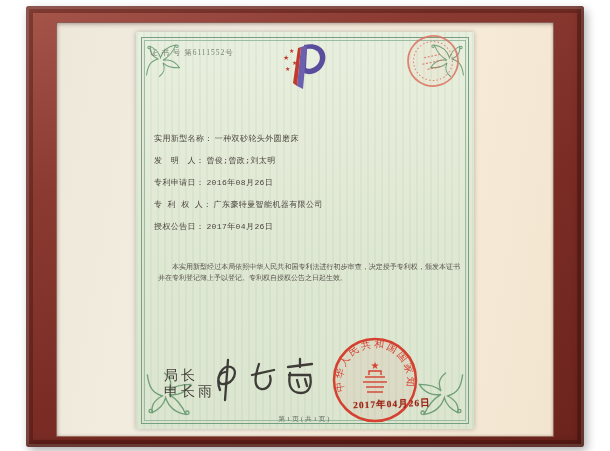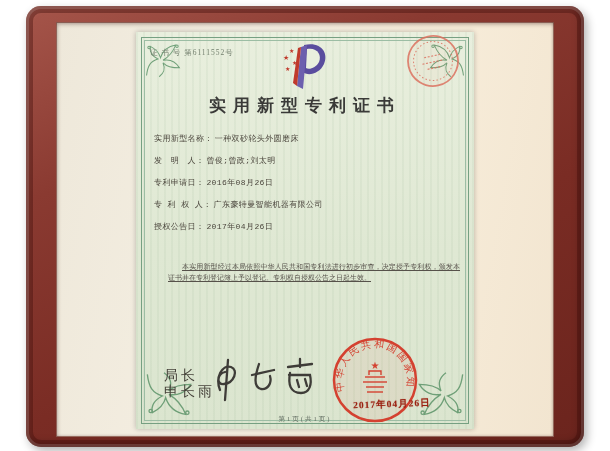--- a/index.html
+++ b/index.html
@@ -1,21 +1,21 @@
 <!DOCTYPE html>
 <html><head>
 <meta charset="utf-8">
 <style>
   html,body{margin:0;padding:0;}
   body{width:610px;height:451px;font-family:"Liberation Serif","DejaVu Serif",serif;}
   .photo{position:relative;width:610px;height:451px;background:#ffffff;overflow:hidden;}
 
   
   .frame{
-    position:absolute;left:26px;right:26px;top:6px;bottom:4px;border-radius:15px;
+    position:absolute;left:26px;right:26px;top:6px;bottom:4px;border-radius:3px;
     background:linear-gradient(155deg,#a5554a 0%,#8a3a31 28%,#7a2c24 60%,#6b241d 100%);
     box-shadow:inset 0 0 0 3px rgba(255,255,255,.14),inset 0 0 0 7px rgba(60,10,8,.38),
                inset -3px -3px 8px rgba(0,0,0,.35),inset 3px 3px 6px rgba(255,200,180,.15),
                3px 4px 10px rgba(0,0,0,.30);
   }
   
   .mat{
     position:absolute;top:16px;left:30px;right:30px;bottom:10px;
     background:linear-gradient(100deg,#eee8da 0%,#f4eee1 35%,#f7ecd9 70%,#f2e5d0 100%);
     box-shadow:inset 1px 2px 4px rgba(60,20,15,.40),inset -1px -1px 3px rgba(60,20,15,.25),
@@ -47,21 +47,21 @@
   .title{position:absolute;left:0;right:0;top:62px;text-align:center;
          font-size:17px;font-weight:bold;letter-spacing:7px;color:#3a3a38;}
 
   .fields{position:absolute;left:18px;right:14px;top:102px;font-size:8px;color:#4c473e;font-family:Liberation Mono, monospace;}
   .field{line-height:9px;margin-bottom:13px;letter-spacing:.4px;white-space:nowrap;}
   .field.gap{margin-top:7px;}
   .flabel{margin-right:2px;}
 
   .paras{position:absolute;left:16px;right:14px;top:230px;font-size:7px;line-height:1.55;
          color:#56514a;text-align:justify;}
-  .paras p{margin:0 0 1px 16px;text-indent:2em;text-decoration:underline;}
+  .paras p{margin:0 0 1px 6px;text-indent:2em;}
 
   .director{position:absolute;left:28px;top:336px;font-size:14px;color:#46423a;
             letter-spacing:3px;line-height:16px;}
   .signature{position:absolute;left:68px;top:322px;}
 
   .seal{position:absolute;left:194px;top:303px;width:90px;height:90px;}
   .seal-date{position:absolute;left:188px;top:366px;width:136px;text-align:center;
              font-size:9.5px;font-weight:bold;color:#9b2313;letter-spacing:1px;
              transform:rotate(-2deg);text-shadow:0 0 1px rgba(155,35,19,.45);}
 
@@ -123,21 +123,20 @@
         <svg class="agency-stamp" width="58" height="58" viewBox="0 0 58 58">
           <circle cx="29" cy="29" r="25" fill="rgba(230,130,110,.06)" stroke="#dc7260" stroke-width="1.8"></circle>
           <circle cx="29" cy="29" r="19.5" fill="none" stroke="#dc7260" stroke-width="1" stroke-dasharray="1.5,2.2"></circle>
           <g stroke="#dc7260" stroke-width="1.2" stroke-dasharray="2,1.6">
             <line x1="21" y1="24" x2="37" y2="24"></line>
             <line x1="18" y1="30" x2="40" y2="30"></line>
             <line x1="22" y1="36" x2="36" y2="36"></line>
           </g>
         </svg>
 
-        <div class="title">实用新型专利证书</div>
 
         <div class="fields">
           <div class="field"><span class="flabel">实用新型名称：</span><span class="fvalue">一种双砂轮头外圆磨床</span></div>
           <div class="field"><span class="flabel">发　明　人：</span><span class="fvalue">曾俊;曾政;刘太明</span></div>
           <div class="field"><span class="flabel">专利申请日：</span><span class="fvalue">2016年08月26日</span></div>
           <div class="field gap"><span class="flabel">专 利 权 人：</span><span class="fvalue">广东豪特曼智能机器有限公司</span></div>
           <div class="field"><span class="flabel">授权公告日：</span><span class="fvalue">2017年04月26日</span></div>
         </div>
 
         <div class="paras">

